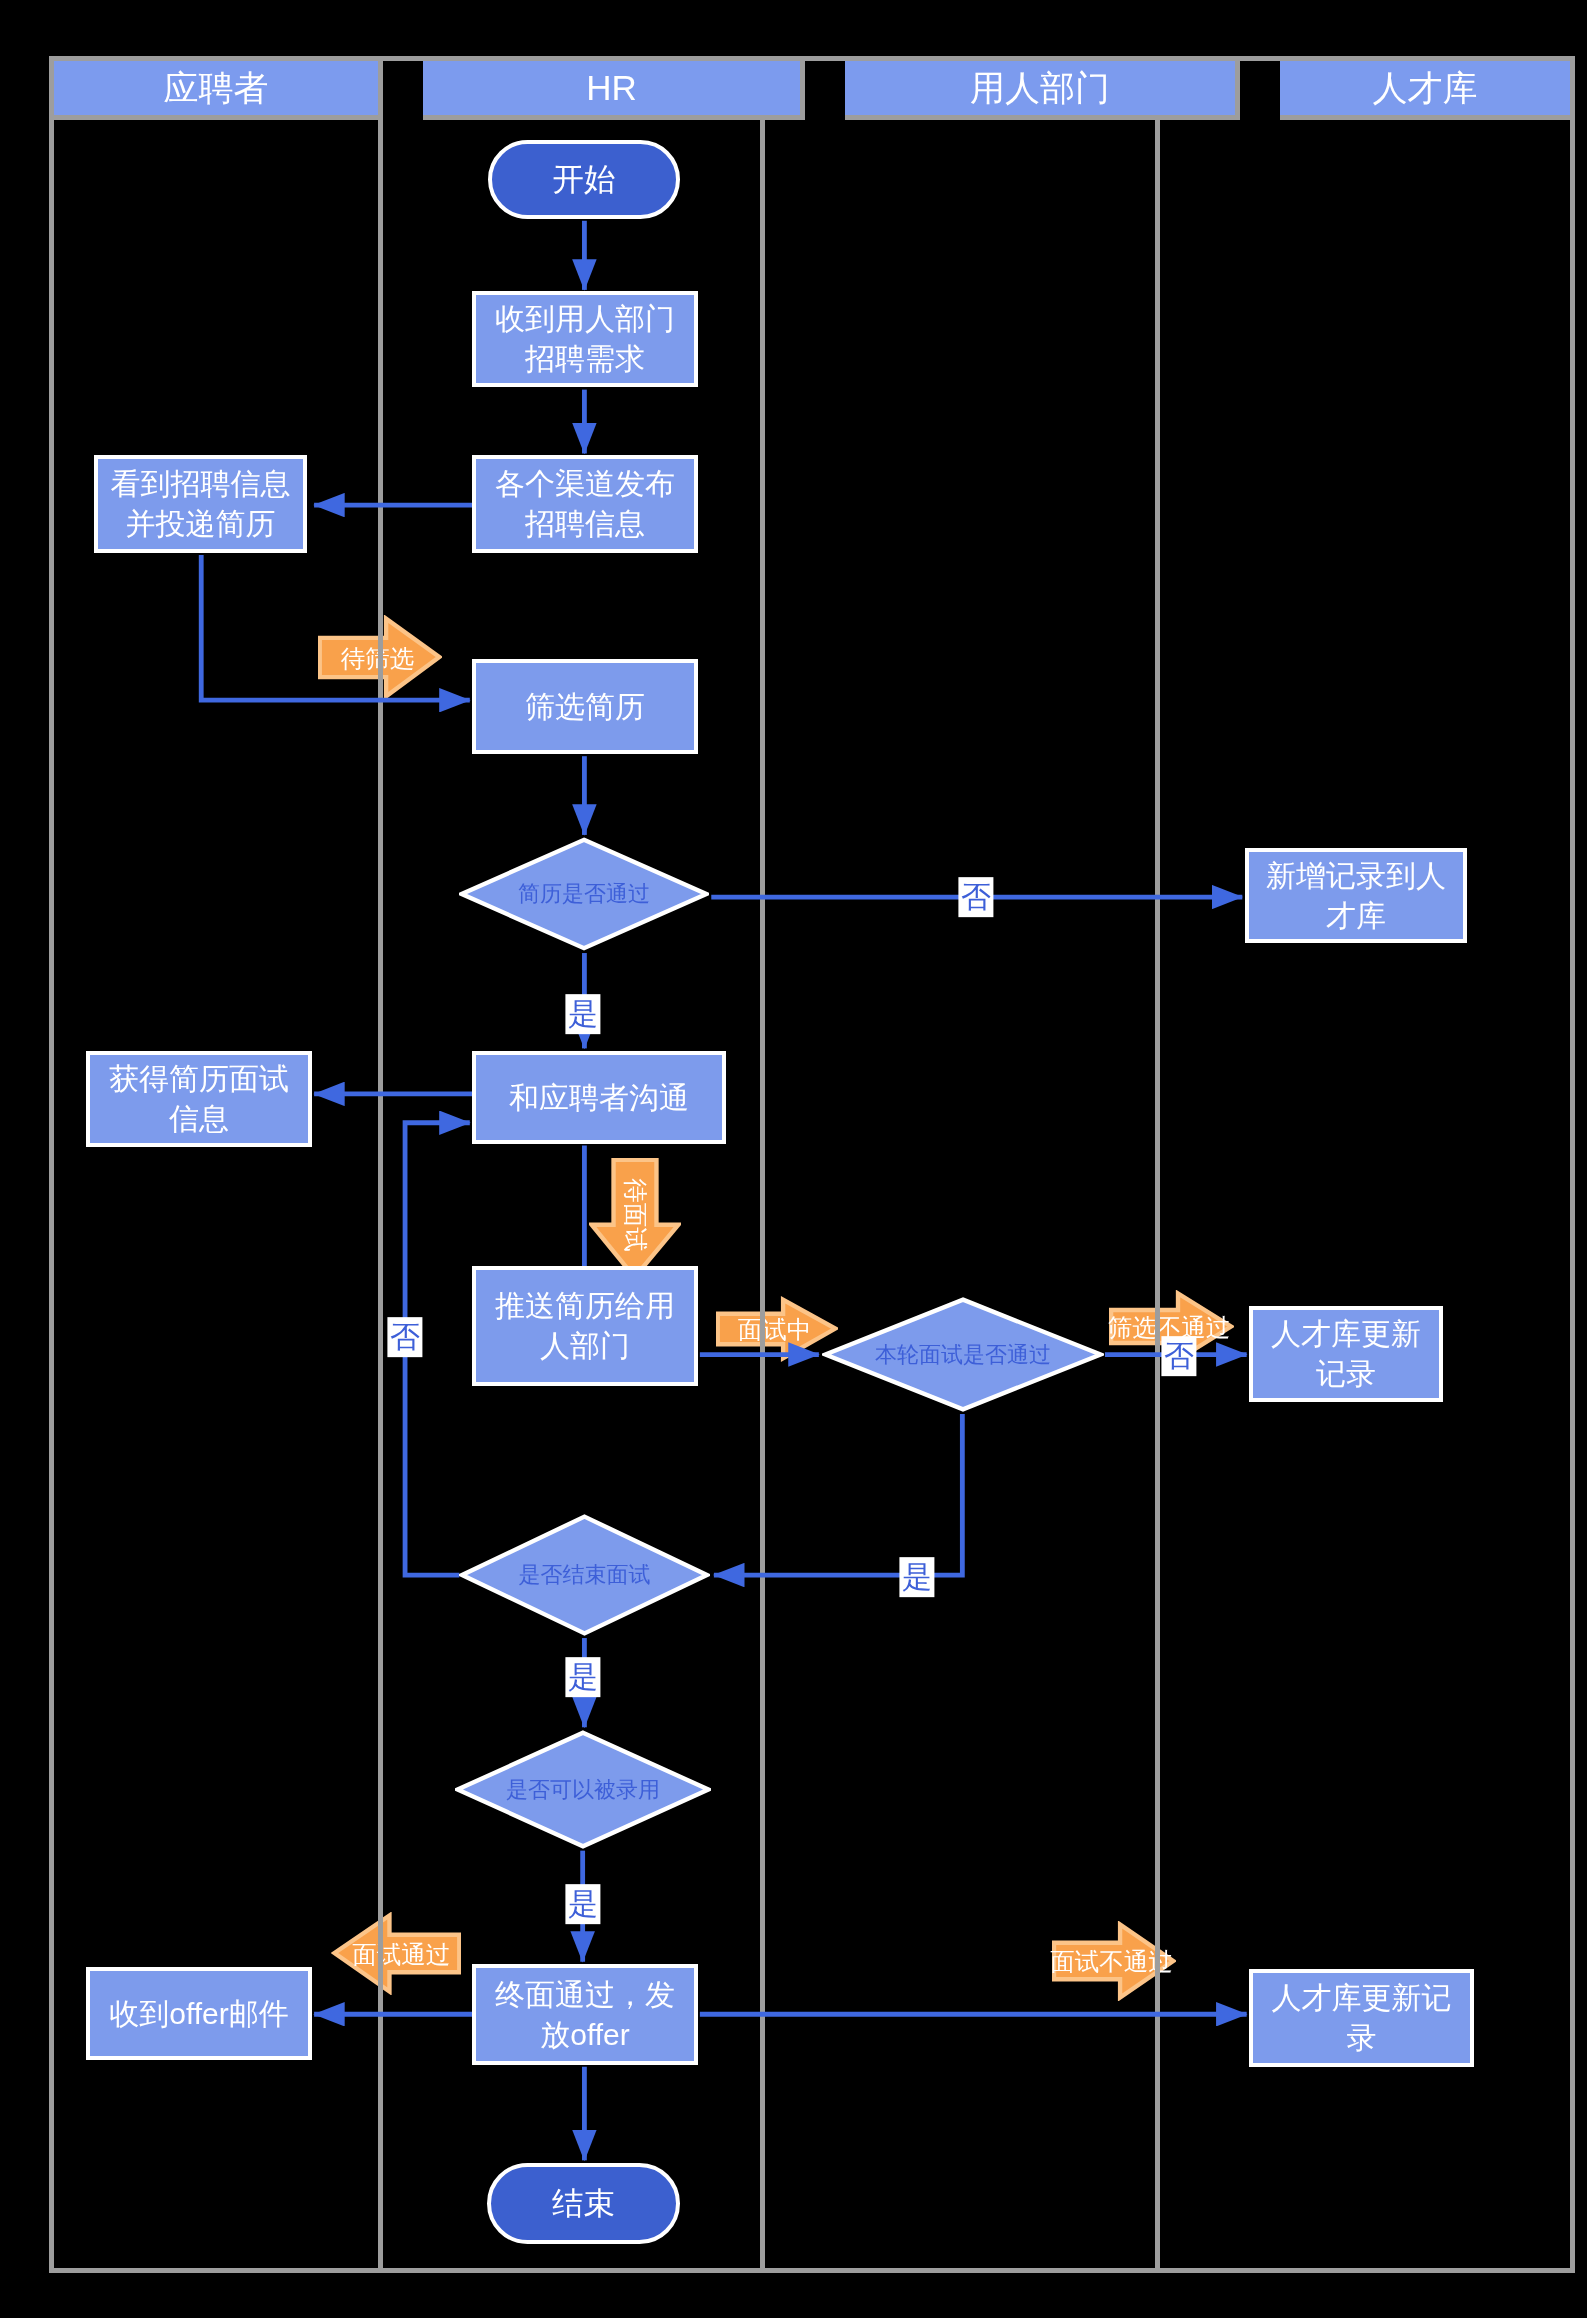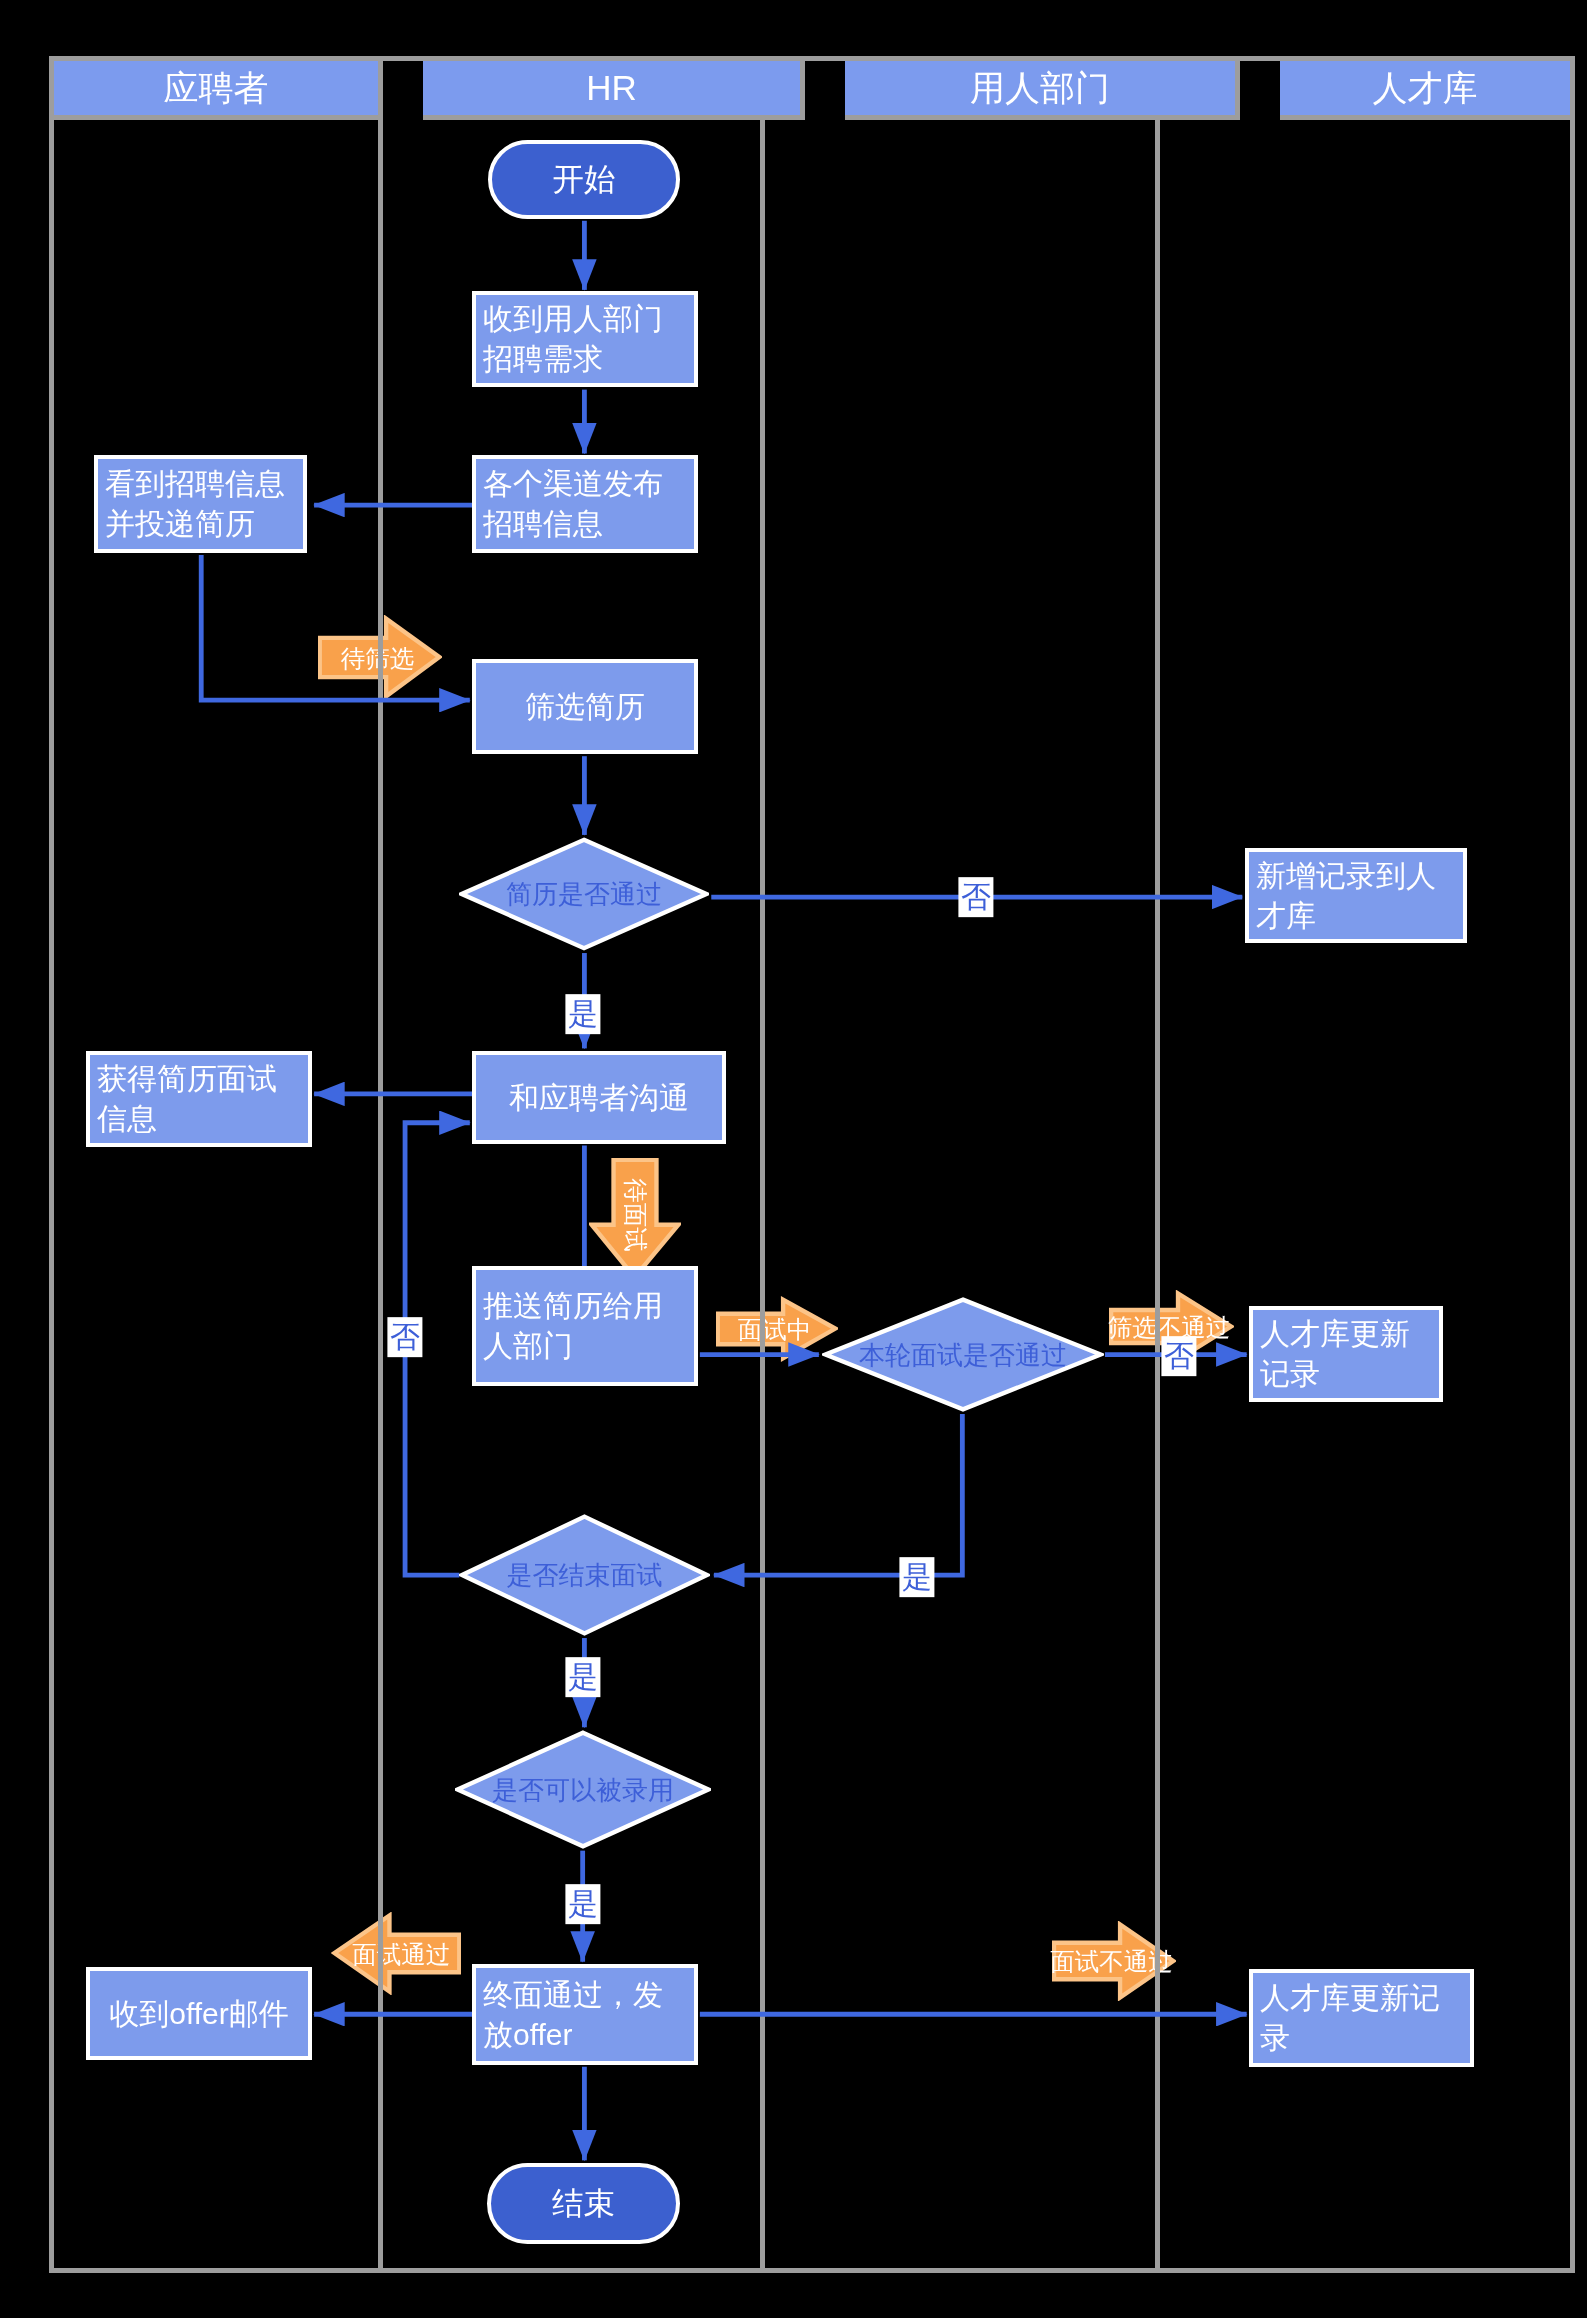--- a/index.html
+++ b/index.html
@@ -16,28 +16,28 @@
          color:var(--header-text,#fff);font-size:35px;}
   .hcell:last-child{border-right:none;flex:1;}
   .divider{position:absolute;top:59px;bottom:0;width:5.2px;background:var(--lane-border,#9d9d9d);}
   
   #edges{position:absolute;left:0;top:0;width:1587px;height:2319px;z-index:3;pointer-events:none;}
   #edges polyline{fill:none;stroke:var(--connector,#3f68e0);stroke-width:5.5;}
   #edges marker path{fill:var(--connector,#3f68e0);}
   
   .box{position:absolute;box-sizing:border-box;background:var(--box-fill,#7d9bec);
        border:4.4px solid #fff;color:var(--box-text,#fff);display:flex;align-items:center;justify-content:center;
-       text-align:left;font-size:30px;line-height:1.32;padding:0 7px;z-index:4;}
+       text-align:center;font-size:30px;line-height:1.32;padding:0 7px;z-index:4;}
   .pill{border-radius:42px;background:var(--pill-fill,#3c60cf);font-size:31.5px;}
   .nowrap{white-space:nowrap;}
   .diamond{position:absolute;z-index:4;}
   .diamond svg{display:block;position:absolute;left:0;top:0;}
   .diamond polygon{fill:var(--box-fill,#7d9bec);stroke:#fff;stroke-width:5;}
   .dlabel{position:absolute;left:50%;top:50%;transform:translate(-50%,-50%);
-          color:var(--diamond-text,#3d5fd8);font-size:26px;white-space:nowrap;text-align:right;}
+          color:var(--diamond-text,#3d5fd8);font-size:22px;white-space:nowrap;text-align:right;}
   
   .sarrow{position:absolute;z-index:1;}
   .sarrow svg{display:block;position:absolute;left:0;top:0;}
   .sarrow polygon{fill:var(--arrow-fill,#f9a14b);stroke:var(--arrow-border,#fcc488);stroke-width:5;stroke-linejoin:miter;}
   .alabel{position:absolute;left:48%;top:50%;transform:translate(-50%,-50%);
           color:var(--arrow-text,#fff);font-size:24.5px;white-space:nowrap;z-index:1;}
   .alabel.vert{left:50%;top:47%;transform:translate(-50%,-50%) rotate(90deg);}
   
   .chip{position:absolute;transform:translate(-50%,-50%);background:var(--chip-bg,#fff);
         color:var(--chip-text,#3d5fd8);font-size:30px;line-height:1.15;padding:2.6px 2.6px;z-index:5;text-align:center;}

